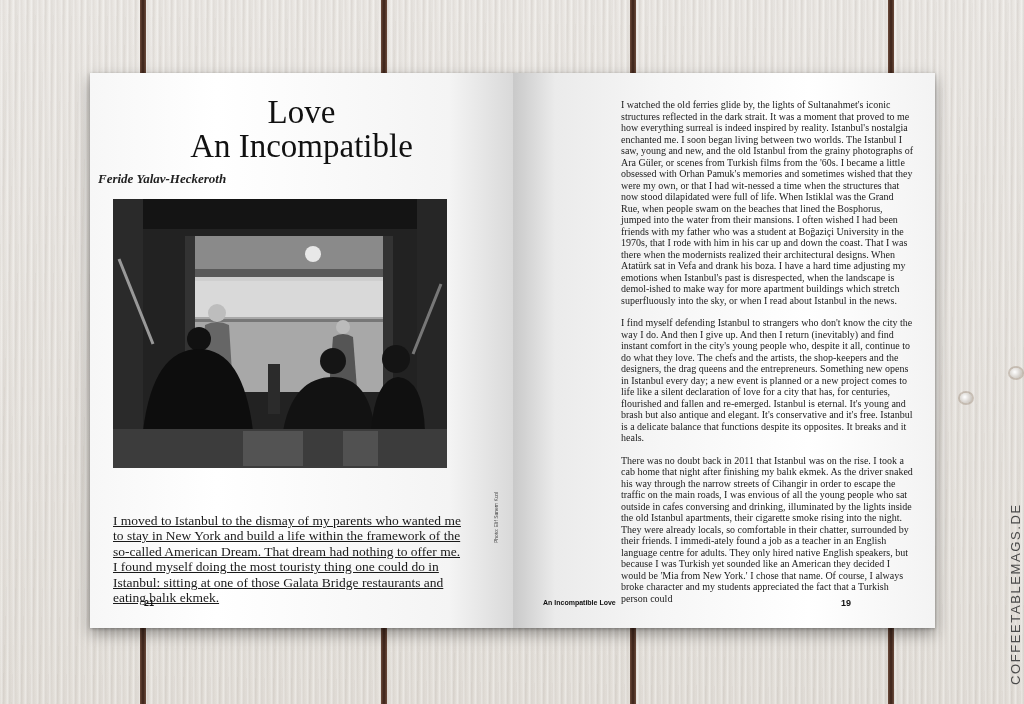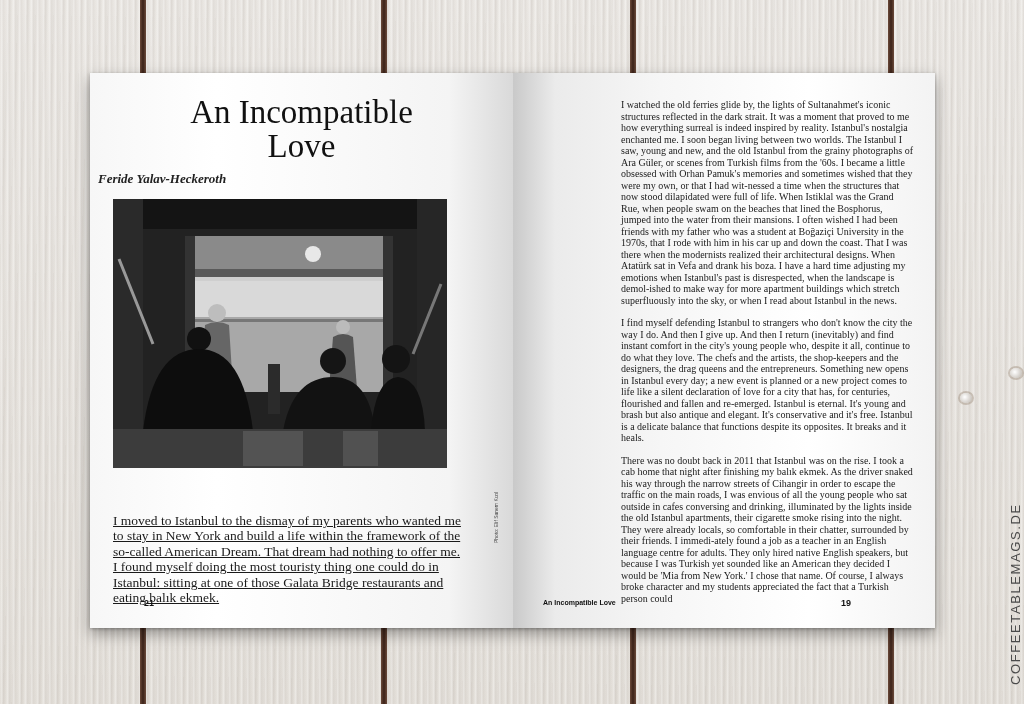--- a/index.html
+++ b/index.html
@@ -92,22 +92,22 @@
 <div class="gap" style="left:140px;"></div>
 <div class="gap" style="left:381px;"></div>
 <div class="gap" style="left:630px;"></div>
 <div class="gap" style="left:888px;"></div>
 <div class="nail" style="left:960px; top:393px;"></div>
 <div class="nail" style="left:1010px; top:368px;"></div>
 
 <div class="spread">
   <div class="page page-left">
     <div class="title">
+      <div>Love</div>
       <div>An Incompatible</div>
-      <div>Love</div>
     </div>
     <div class="byline">Feride Yalav-Heckeroth</div>
 
     <div class="photo">
       <svg width="334" height="269" viewBox="0 0 334 269">
         <rect x="0" y="0" width="334" height="269" fill="#222"></rect>
         <rect x="0" y="0" width="334" height="30" fill="#141414"></rect>
         <rect x="0" y="0" width="30" height="230" fill="#2a2a2a"></rect>
         <rect x="304" y="0" width="30" height="230" fill="#262626"></rect>
         <rect x="72" y="37" width="207" height="120" fill="#cfcfcf"></rect>

